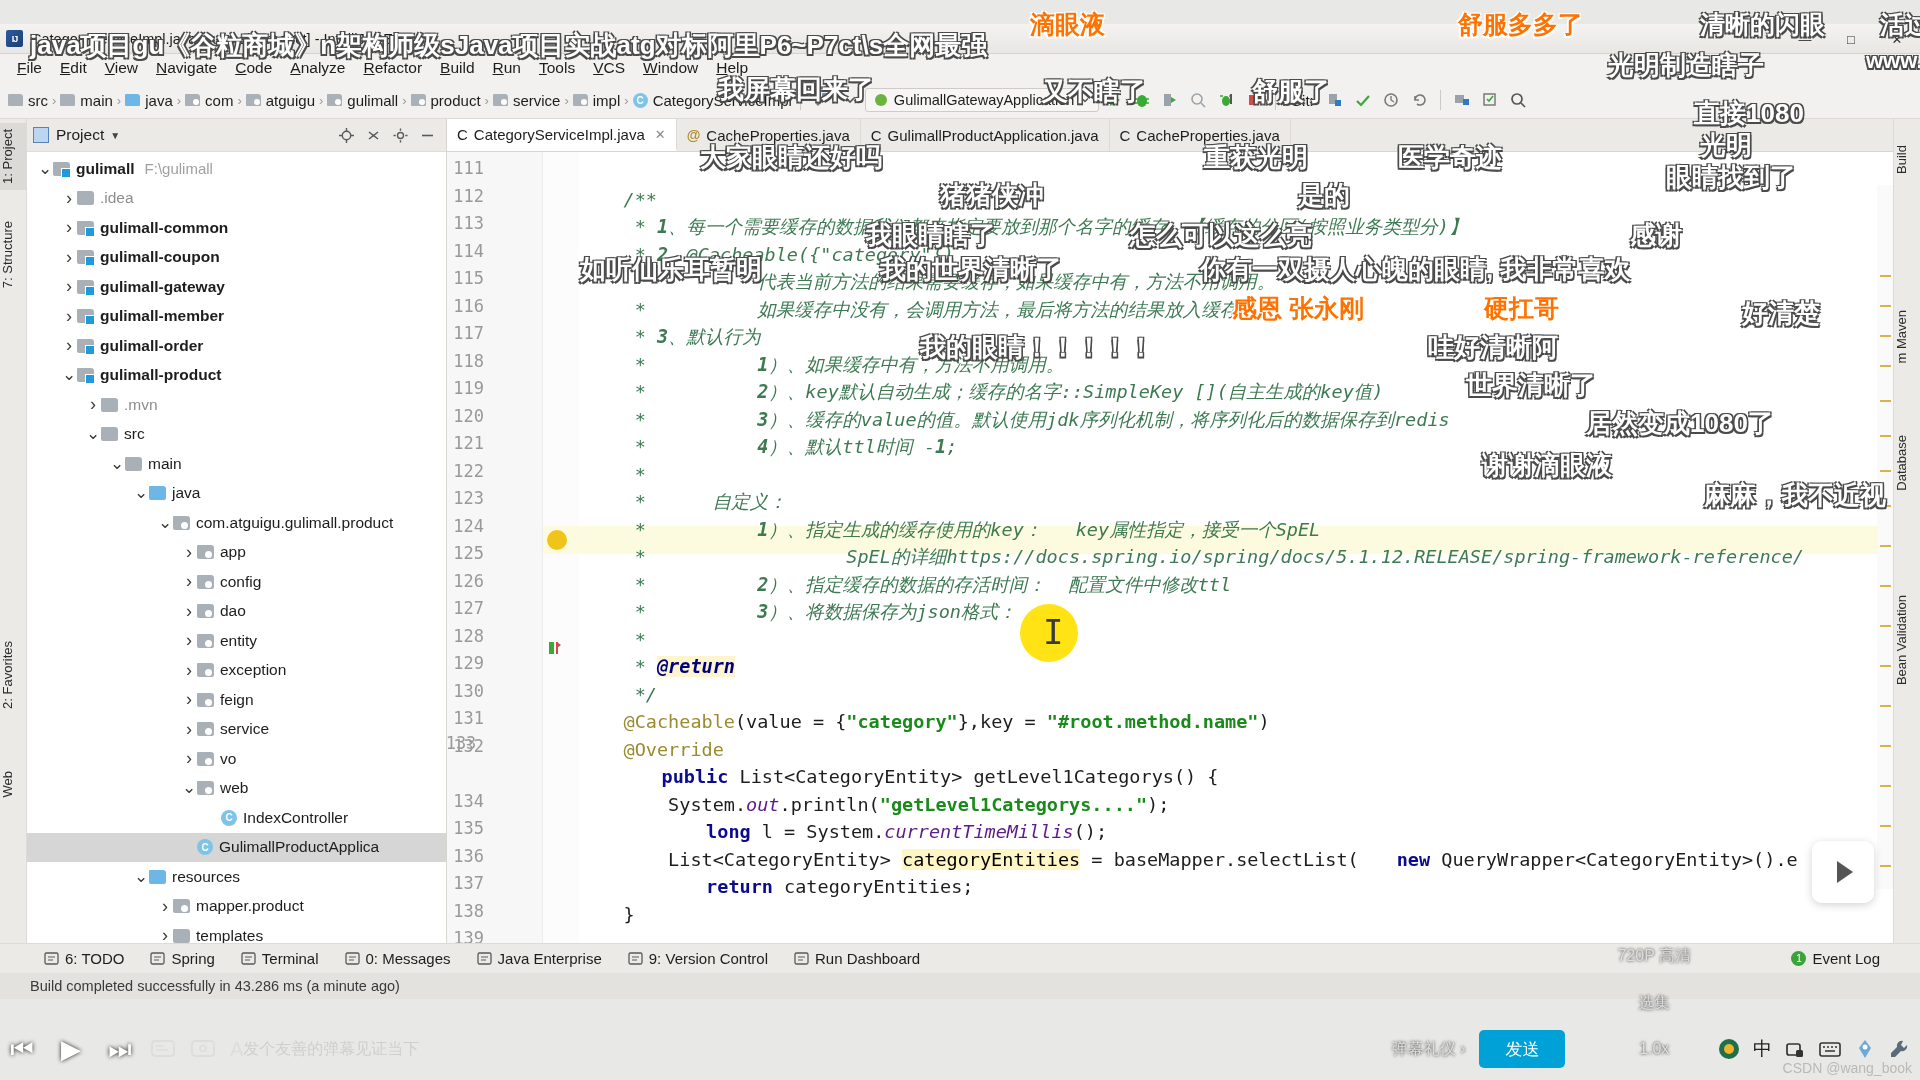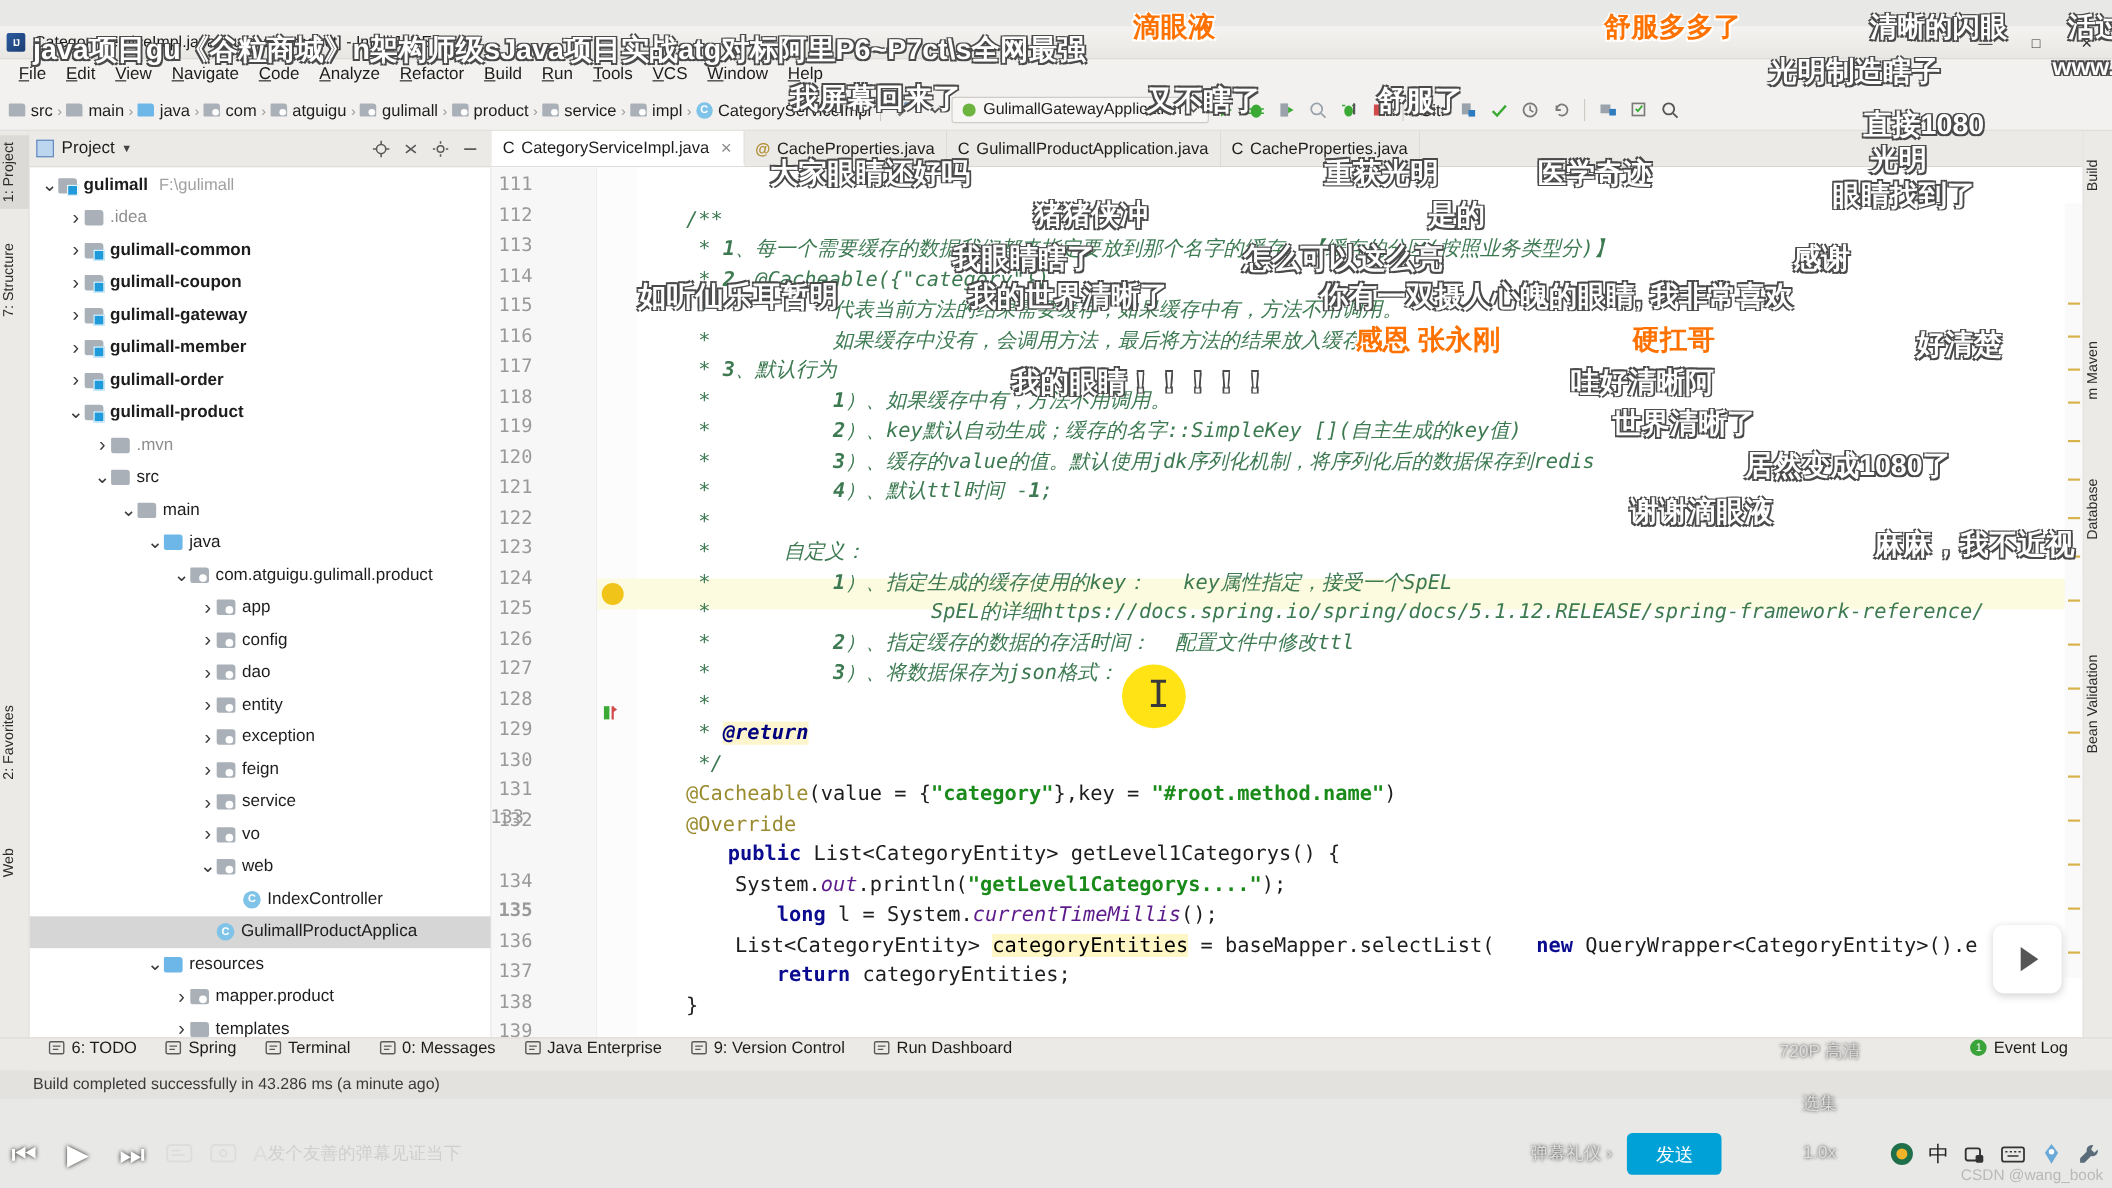--- a/index.html
+++ b/index.html
@@ -206,21 +206,21 @@
   }
 
   
   #markbar { position:absolute; right:0; top:33px; bottom:55px; width:16px; background:#fafafa; }
   .mark { position:absolute; right:2px; width:11px; height:2px; background:#d8b24a; }
 
   
   #bottom-bar {
     position: absolute; left: 0; bottom: 26px; width: 1920px; height: 30px;
     background: #eceae7; border-top: 1px solid #dedbd7;
-    display: flex; align-items: flex-start; padding-left: 44px; gap: 26px;
+    display: flex; align-items: center; padding-left: 44px; gap: 26px;
     font-size: 15px; color: #1d1d1d; margin-top: 13px;
   }
   #bottom-bar .bi { display: flex; align-items: center; gap: 6px; white-space: nowrap; }
   #bottom-bar .evt { margin-left: auto; margin-right: 40px; display:flex; align-items:center; gap:6px;}
   .badge-g { width:15px;height:15px;border-radius:50%;background:#3aa33a;color:#fff;
              font-size:10px;display:flex;align-items:center;justify-content:center; }
 
   
   #status-bar {
     position: absolute; left: 0; bottom: 0; width: 1920px; height: 26px;
@@ -700,21 +700,21 @@
           <div class="lnum" style="top: 391px;">125</div>
           <div class="lnum" style="top: 418.5px;">126</div>
           <div class="lnum" style="top: 446px;">127</div>
           <div class="lnum" style="top: 473.5px;">128</div>
           <div class="lnum" style="top: 501px;">129</div>
           <div class="lnum" style="top: 528.5px;">130</div>
           <div class="lnum" style="top: 556px;">131</div>
           <div class="lnum" style="top: 583.5px;">132</div>
           <div class="lnum" style="top: 581px; text-align: center;">133</div>
           <div class="lnum" style="top: 638.5px;">134</div>
-          <div class="lnum" style="top: 666px; font-weight: bold;">135</div>
+          <div class="lnum" style="top: 666px;">135</div>
           <div class="lnum" style="top: 693.5px;">136</div>
           <div class="lnum" style="top: 721px;">137</div>
           <div class="lnum" style="top: 748.5px;">138</div>
           <div class="lnum" style="top: 776px;">139</div>
         </div>
       <div id="annobar"></div>
       <div class="caret-line" style="top:374px;"></div>
       <div id="code"><div class="cl" style="top: 6px;">&nbsp;</div><div class="cl" style="top: 33.5px;"><span class="cmt">    /**</span></div><div class="cl" style="top: 61px;"><span class="cmt">     * <b>1</b>、每一个需要缓存的数据我们都来指定要放到那个名字的缓存。【缓存的分区(按照业务类型分)】</span></div><div class="cl" style="top: 88.5px;"><span class="cmt">     * <b>2</b>、@<i>Cacheable</i>({<i>"category"</i>})</span></div><div class="cl" style="top: 116px;"><span class="cmt">     *          代表当前方法的结果需要缓存，如果缓存中有，方法不用调用。</span></div><div class="cl" style="top: 143.5px;"><span class="cmt">     *          如果缓存中没有，会调用方法，最后将方法的结果放入缓存</span></div><div class="cl" style="top: 171px;"><span class="cmt">     * <b>3</b>、默认行为</span></div><div class="cl" style="top: 198.5px;"><span class="cmt">     *          <b>1</b>）、如果缓存中有，方法不用调用。</span></div><div class="cl" style="top: 226px;"><span class="cmt">     *          <b>2</b>）、<i>key</i>默认自动生成；缓存的名字::SimpleKey [](自主生成的<i>key</i>值)</span></div><div class="cl" style="top: 253.5px;"><span class="cmt">     *          <b>3</b>）、缓存的<i>value</i>的值。默认使用<i>jdk</i>序列化机制，将序列化后的数据保存到<i>redis</i></span></div><div class="cl" style="top: 281px;"><span class="cmt">     *          <b>4</b>）、默认<i>ttl</i>时间 -<b>1</b>;</span></div><div class="cl" style="top: 308.5px;"><span class="cmt">     *</span></div><div class="cl" style="top: 336px;"><span class="cmt">     *      自定义：</span></div><div class="cl" style="top: 363.5px;"><span class="cmt">     *          <b>1</b>）、指定生成的缓存使用的<i>key</i>：   <i>key</i>属性指定，接受一个<i>SpEL</i></span></div><div class="cl" style="top: 391px;"><span class="cmt">     *                  <i>SpEL</i>的详细<i>https://docs.spring.io/spring/docs/5.1.12.RELEASE/spring-framework-reference/</i></span></div><div class="cl" style="top: 418.5px;"><span class="cmt">     *          <b>2</b>）、指定缓存的数据的存活时间：  配置文件中修改<i>ttl</i></span></div><div class="cl" style="top: 446px;"><span class="cmt">     *          <b>3</b>）、将数据保存为<i>json</i>格式：</span></div><div class="cl" style="top: 473.5px;"><span class="cmt">     *</span></div><div class="cl" style="top: 501px;"><span class="cmt">     * </span><span class="ret">@return</span></div><div class="cl" style="top: 528.5px;"><span class="cmt">     */</span></div><div class="cl" style="top: 556px;">    <span class="anno">@Cacheable</span><span class="plain">(value = {</span><span class="str">"category"</span><span class="plain">},key = </span><span class="str">"#root.method.name"</span><span class="plain">)</span></div><div class="cl" style="top: 583.5px;">    <span class="anno">@Override</span></div><div class="cl" style="top: 611px;">    <span class="kw">public</span><span class="plain"> List&lt;CategoryEntity&gt; getLevel1Categorys() {</span></div><div class="cl" style="top: 638.5px;">        <span class="plain">System.</span><span class="fld2">out</span><span class="plain">.println(</span><span class="str">"getLevel1Categorys...."</span><span class="plain">);</span></div><div class="cl" style="top: 666px;">        <span class="kw">long</span><span class="plain"> l = System.</span><span class="fld2">currentTimeMillis</span><span class="plain">();</span></div><div class="cl" style="top: 693.5px;">        <span class="plain">List&lt;CategoryEntity&gt; </span><span class="hl">categoryEntities</span><span class="plain"> = baseMapper.selectList(</span><span class="kw">new</span><span class="plain"> QueryWrapper&lt;CategoryEntity&gt;().e</span></div><div class="cl" style="top: 721px;">        <span class="kw">return</span><span class="plain"> categoryEntities;</span></div><div class="cl" style="top: 748.5px;">    <span class="plain">}</span></div><div class="cl" style="top: 776px;">&nbsp;</div></div>
       <div id="markbar">
           <div class="mark" style="top: 90px;"></div>

